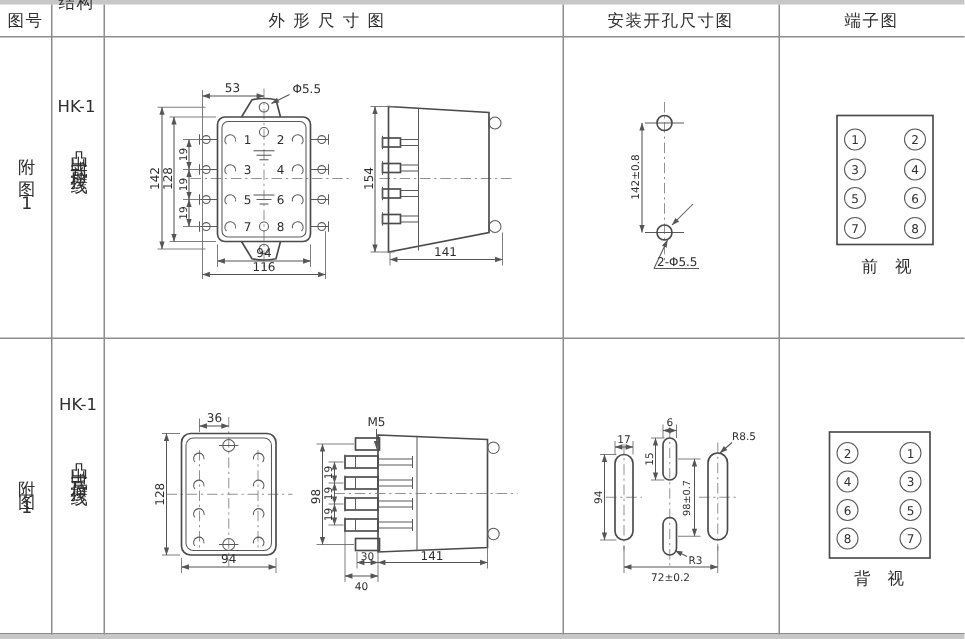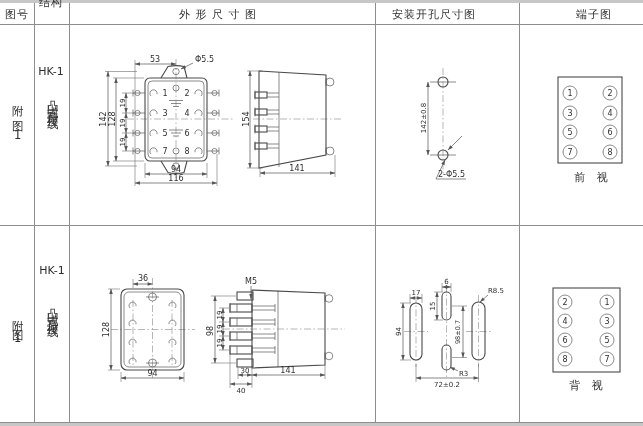--- a/index.html
+++ b/index.html
@@ -41,22 +41,22 @@
 <div class="hline" style="top:24px"></div>
 <div class="hline" style="top:225px"></div>
 <div class="vline" style="left:34px;top:3px;height:420px"></div>
 <div class="vline" style="left:69px;top:3px;height:420px"></div>
 <div class="vline" style="left:375px;top:3px;height:420px"></div>
 <div class="vline" style="left:519px;top:3px;height:420px"></div>
 
 <div class="lbl" style="left:17px;top:14px">图号</div>
 <div class="lbl" style="left:51px;top:2px">结构</div>
 <div class="lbl" style="left:218px;top:14px">外 形 尺 寸 图</div>
-<div class="lbl" style="left:434px;top:14px">安装开孔尺寸图</div>
-<div class="lbl" style="left:594px;top:14px">端子图</div>
+<div class="lbl" style="left:447px;top:14px">安装开孔尺寸图</div>
+<div class="lbl" style="left:581px;top:14px">端子图</div>
 
 <div class="vtxt" style="left:17px;top:96px;letter-spacing:16px">附图1</div>
 <div class="lbl" style="left:51px;top:71px;letter-spacing:0">HK-1</div>
 <div class="vtxt" style="left:52px;top:91px;letter-spacing:3.5px">凸出式前接线</div>
 
 <div class="vtxt" style="left:17px;top:311px;letter-spacing:10px">附图1</div>
 <div class="lbl" style="left:52px;top:270px;letter-spacing:0">HK-1</div>
 <div class="vtxt" style="left:52px;top:299px;letter-spacing:3.5px">凸出式后接线</div>
 
 <svg class="draw" style="left:103px;top:55px" width="248" height="150" viewBox="0 0 248 150">

